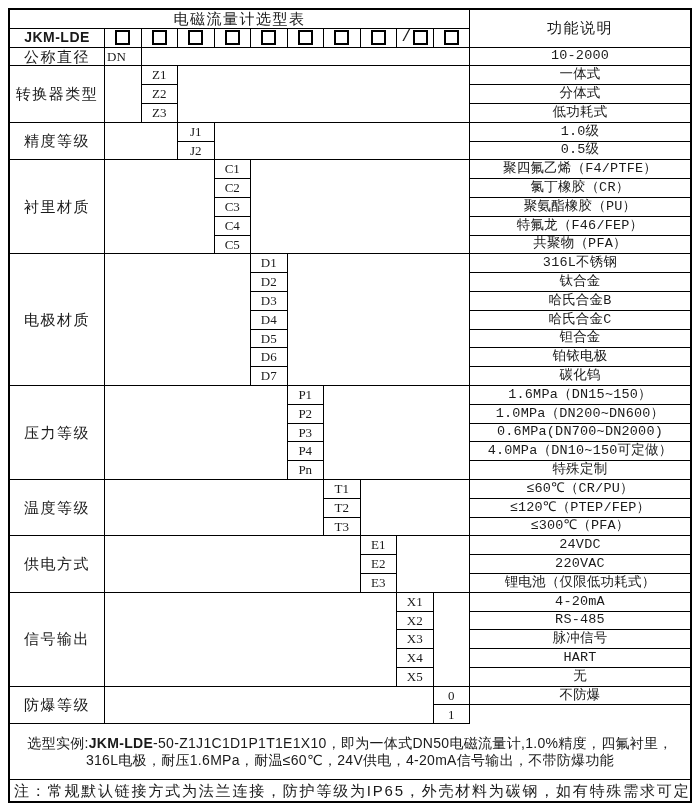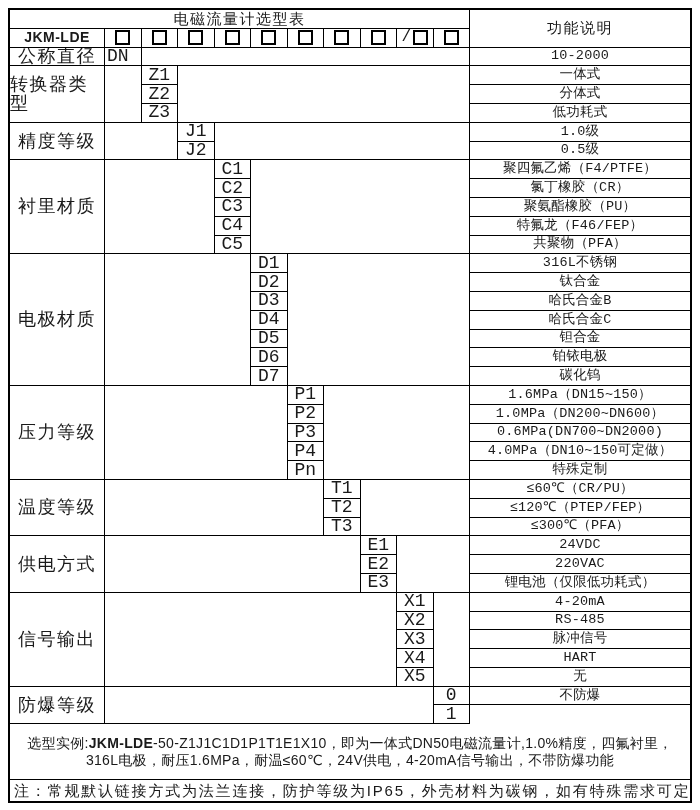--- a/index.html
+++ b/index.html
@@ -19,24 +19,24 @@
   .cell{
     border-right:1px solid #000;border-bottom:1px solid #000;
     display:flex;align-items:center;justify-content:center;
     overflow:hidden;font-size:14px;line-height:1.05;
     box-sizing:border-box;
   }
   .edge-r{border-right:none;}
   .edge-b{border-bottom:none;}
   .title{font-size:15px;letter-spacing:1.5px;}
   .model{font-weight:bold;font-size:14px;letter-spacing:0.5px;}
-  .label{font-size:18px;letter-spacing:1.5px;}
+  .label{font-size:15px;letter-spacing:1.5px;}
   .code{
-    font-family:Liberation Mono, monospace;
-    font-size:18px;
+    font-family:Liberation Serif, serif;
+    font-size:13px;
   }
   .code.left{justify-content:flex-start;padding-left:2px;}
   .func{
     font-family:"Liberation Mono","DejaVu Sans Mono",monospace;
     font-size:13.5px;letter-spacing:0.2px;
   }
   .ckbox{
     width:11px;height:11px;border:2px solid #000;
     display:inline-block;background:#fff;
   }

